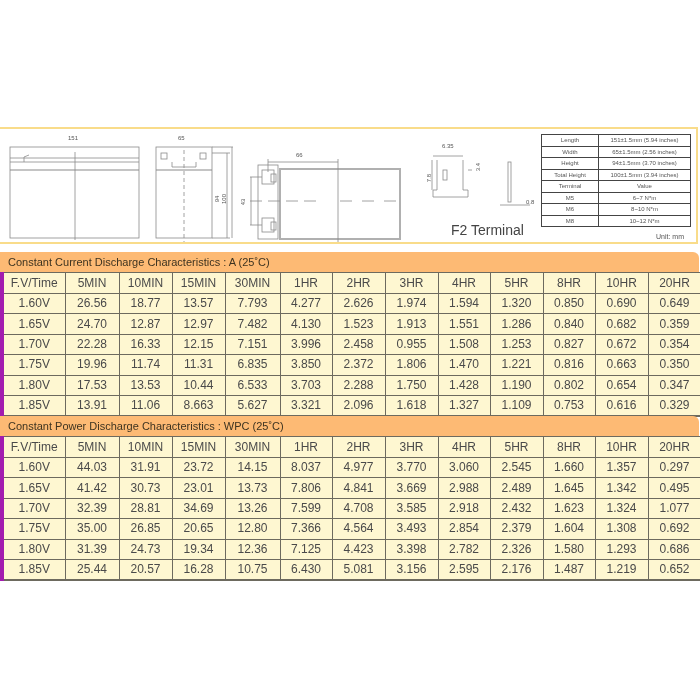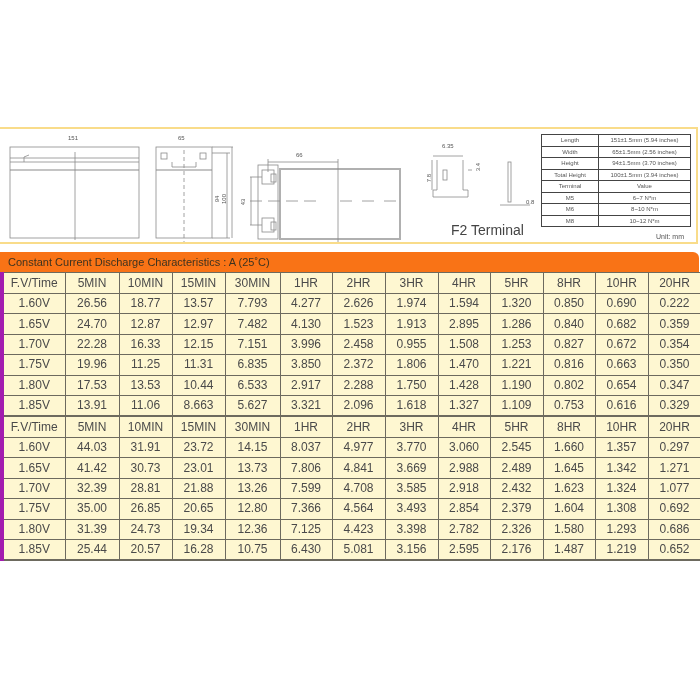--- a/index.html
+++ b/index.html
@@ -7,21 +7,21 @@
   .drawing-panel { position:absolute; left:0; top:127px; width:698px; height:117px; border:2px solid #f9dc8a; border-left:none; box-sizing:border-box; background:#fff; }
   .drawing-panel svg { position:absolute; left:0; top:0; }
   .spec-table { position:absolute; left:541px; top:134px; width:150px; border-collapse:collapse; font-size:6px; color:#555; border:1.5px solid #333; }
   .spec-table td { border:1px solid #444; text-align:center; padding:0; height:10.5px; line-height:10.5px; white-space:nowrap; }
   .spec-table td.lbl { width:56px; }
   .spec-table tr.sep td { border-top:1.5px solid #333; }
   .unit { position:absolute; left:656px; top:233px; font-size:7px; color:#555; }
   .f2-label { position:absolute; left:451px; top:222px; font-size:14px; color:#444; }
   .dim { position:absolute; font-size:6px; color:#555; }
   .section { position:absolute; left:0; width:699px; }
-  .section-title { height:20px; background:#f97316; border-radius:0 6px 0 0; font-size:11px; line-height:21px; padding-left:8px; color:#3d3320; box-sizing:border-box; }
+  .section-title { height:20px; background:#fdba74; border-radius:0 6px 0 0; font-size:11px; line-height:21px; padding-left:8px; color:#3d3320; box-sizing:border-box; }
   table.data { border-collapse:collapse; width:699px; table-layout:fixed; background:#fef7d1; }
   table.data th, table.data td { border:1px solid #6d6a5e; text-align:center; font-size:12px; color:#4a4a4a; font-weight:normal; padding:0; height:19.4px; line-height:19px; overflow:hidden; white-space:nowrap; }
   table.data th { height:20px; }
   table.data { border-left:4px solid #a21caf; border-bottom:2px solid #6d6a5e; }
 </style>
 </head>
 <body>
 
 <div class="drawing-panel">
   <svg width="698" height="117" viewBox="0 127 698 117">
@@ -163,32 +163,32 @@
           <td>18.77</td>
           <td>13.57</td>
           <td>7.793</td>
           <td>4.277</td>
           <td>2.626</td>
           <td>1.974</td>
           <td>1.594</td>
           <td>1.320</td>
           <td>0.850</td>
           <td>0.690</td>
-          <td>0.222</td>
+          <td>0.649</td>
         </tr>
         <tr>
           <td>1.65V</td>
           <td>24.70</td>
           <td>12.87</td>
           <td>12.97</td>
           <td>7.482</td>
           <td>4.130</td>
           <td>1.523</td>
           <td>1.913</td>
-          <td>2.895</td>
+          <td>1.551</td>
           <td>1.286</td>
           <td>0.840</td>
           <td>0.682</td>
           <td>0.359</td>
         </tr>
         <tr>
           <td>1.70V</td>
           <td>22.28</td>
           <td>16.33</td>
           <td>12.15</td>
@@ -198,39 +198,39 @@
           <td>0.955</td>
           <td>1.508</td>
           <td>1.253</td>
           <td>0.827</td>
           <td>0.672</td>
           <td>0.354</td>
         </tr>
         <tr>
           <td>1.75V</td>
           <td>19.96</td>
-          <td>11.25</td>
+          <td>11.74</td>
           <td>11.31</td>
           <td>6.835</td>
           <td>3.850</td>
           <td>2.372</td>
           <td>1.806</td>
           <td>1.470</td>
           <td>1.221</td>
           <td>0.816</td>
           <td>0.663</td>
           <td>0.350</td>
         </tr>
         <tr>
           <td>1.80V</td>
           <td>17.53</td>
           <td>13.53</td>
           <td>10.44</td>
           <td>6.533</td>
-          <td>2.917</td>
+          <td>3.703</td>
           <td>2.288</td>
           <td>1.750</td>
           <td>1.428</td>
           <td>1.190</td>
           <td>0.802</td>
           <td>0.654</td>
           <td>0.347</td>
         </tr>
         <tr>
           <td>1.85V</td>
@@ -245,20 +245,21 @@
           <td>1.109</td>
           <td>0.753</td>
           <td>0.616</td>
           <td>0.329</td>
         </tr>
       </tbody>
   </table>
 </div>
 
 <div class="section" style="top:416px;">
+  <div class="section-title">Constant Power Discharge Characteristics : WPC (25˚C)</div>
   <table class="data">
     <colgroup>
         <col style="width:63px">
         <col style="width:54px">
         <col style="width:53px">
         <col style="width:53px">
         <col style="width:55px">
         <col style="width:52px">
         <col style="width:53px">
         <col style="width:53px">
@@ -307,27 +308,27 @@
           <td>30.73</td>
           <td>23.01</td>
           <td>13.73</td>
           <td>7.806</td>
           <td>4.841</td>
           <td>3.669</td>
           <td>2.988</td>
           <td>2.489</td>
           <td>1.645</td>
           <td>1.342</td>
-          <td>1.271</td>
+          <td>0.495</td>
         </tr>
         <tr>
           <td>1.70V</td>
           <td>32.39</td>
           <td>28.81</td>
-          <td>21.88</td>
+          <td>34.69</td>
           <td>13.26</td>
           <td>7.599</td>
           <td>4.708</td>
           <td>3.585</td>
           <td>2.918</td>
           <td>2.432</td>
           <td>1.623</td>
           <td>1.324</td>
           <td>1.077</td>
         </tr>

